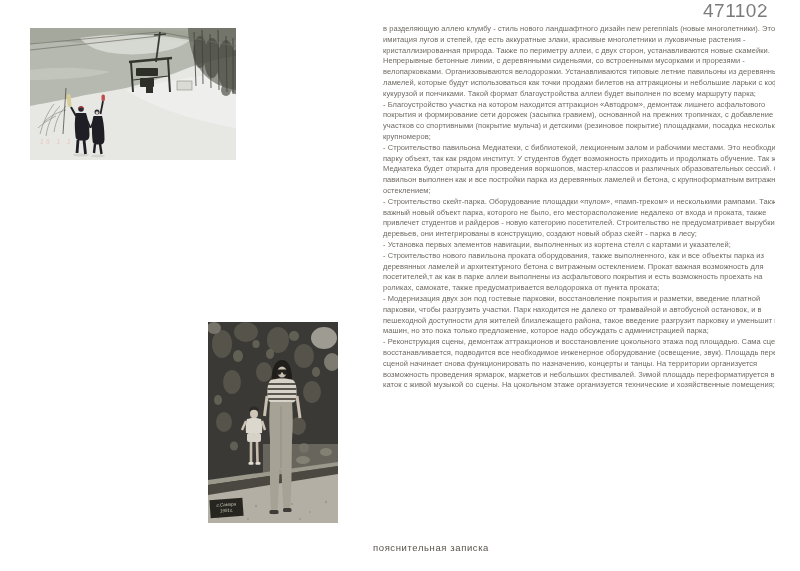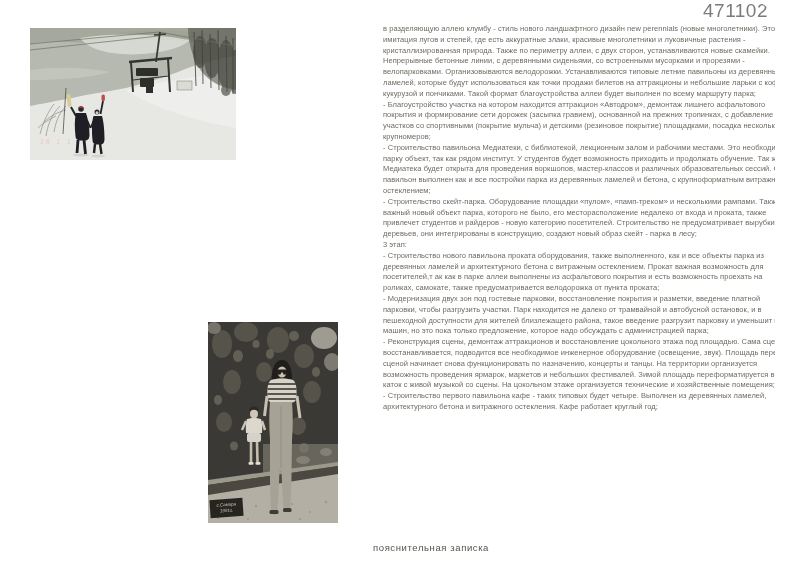--- a/index.html
+++ b/index.html
@@ -212,22 +212,21 @@
       <span>г.Самара</span>
       <span>1991г.</span>
     </div>
   </figure>
 
   <div class="text-col">
       <p>в разделяющую аллею клумбу - стиль нового ландшафтного дизайн new perennials (новые многолетники). Это имитация лугов и степей, где есть аккуратные злаки, красивые многолетники и луковичные растения - кристаллизированная природа. Также по периметру аллеи, с двух сторон, устанавливаются новые скамейки. Непрерывные бетонные линии, с деревянными сиденьями, со встроенными мусорками и прорезями - велопарковками. Организовываются велодорожки. Устанавливаются типовые летние павильоны из деревянных ламелей, которые будут использоваться как точки продажи билетов на аттракционы и небольшие ларьки с кофе, кукурузой и пончиками. Такой формат благоустройства аллеи будет выполнен по всему маршруту парка;</p>
       <p>- Благоустройство участка на котором находится аттракцион «Автодром», демонтаж лишнего асфальтового покрытия и формирование сети дорожек (засыпка гравием), основанной на прежних тропинках, с добавление участков со спортивными (покрытие мульча) и детскими (резиновое покрытие) площадками, посадка нескольких крупномеров;</p>
       <p>- Строительство павильона Медиатеки, с библиотекой, лекционным залом и рабочими местами. Это необходимый парку объект, так как рядом институт. У студентов будет возможность приходить и продолжать обучение. Так же Медиатека будет открыта для проведения воркшопов, мастер-классов и различных образовательных сессий. Сам павильон выполнен как и все постройки парка из деревянных ламелей и бетона, с крупноформатным витражным остеклением;</p>
       <p>- Строительство скейт-парка. Оборудование площадки «пулом», «памп-треком» и несколькими рампами. Также важный новый объект парка, которого не было, его месторасположение недалеко от входа и проката, также привлечет студентов и райдеров - новую категорию посетителей. Строительство не предусматривает вырубки деревьев, они интегрированы в конструкцию, создают новый образ скейт - парка в лесу;</p>
-      <p>3 этап:</p>
+      <p>- Установка первых элементов навигации, выполненных из кортена стелл с картами и указателей;</p>
       <p>- Строительство нового павильона проката оборудования, также выполненного, как и все объекты парка из деревянных ламелей и архитектурного бетона с витражным остеклением. Прокат важная возможность для посетителей,т ак как в парке аллеи выполнены из асфальтового покрытия и есть возможность проехать на роликах, самокате, также предусматривается велодорожка от пункта проката;</p>
       <p>- Модернизация двух зон под гостевые парковки, восстановление покрытия и разметки, введение платной парковки, чтобы разгрузить участки. Парк находится не далеко от трамвайной и автобусной остановок, и в пешеходной доступности для жителей близлежащего района, такое введение разгрузит парковку и уменьшит поток машин, но это пока только предложение, которое надо обсуждать с администрацией парка;</p>
       <p>- Реконструкция сцены, демонтаж аттракционов и восстановление цокольного этажа под площадью. Сама сцена восстанавливается, подводится все необходимое инженерное оборудование (освещение, звук). Площадь перед сценой начинает снова функционировать по назначению, концерты и танцы. На территории организуется возможность проведения ярмарок, маркетов и небольших фестивалей. Зимой площадь переформатируется в каток с живой музыкой со сцены. На цокольном этаже организуется технические и хозяйственные помещения;</p>
-      <p>- Строительство первого павильона кафе - таких типовых будет четыре. Выполнен из деревянных ламелей, архитектурного бетона и витражного остекления. Кафе работает круглый год;</p>
     </div>
 
   <div class="footer">пояснительная записка</div>
 
 </div>
 
 </body></html>

